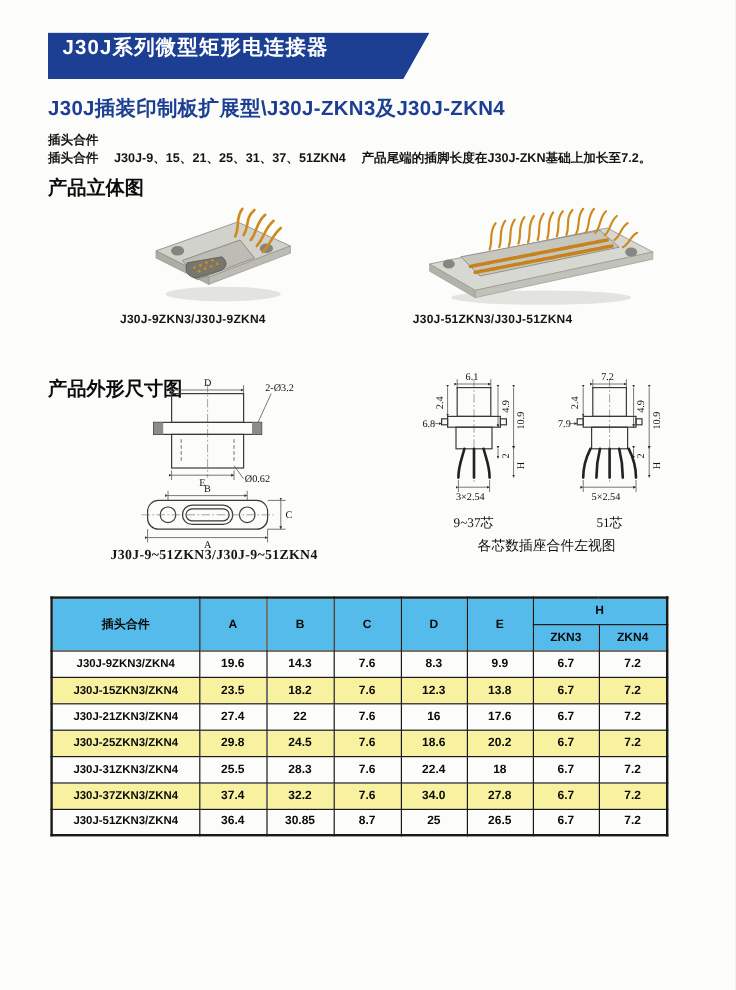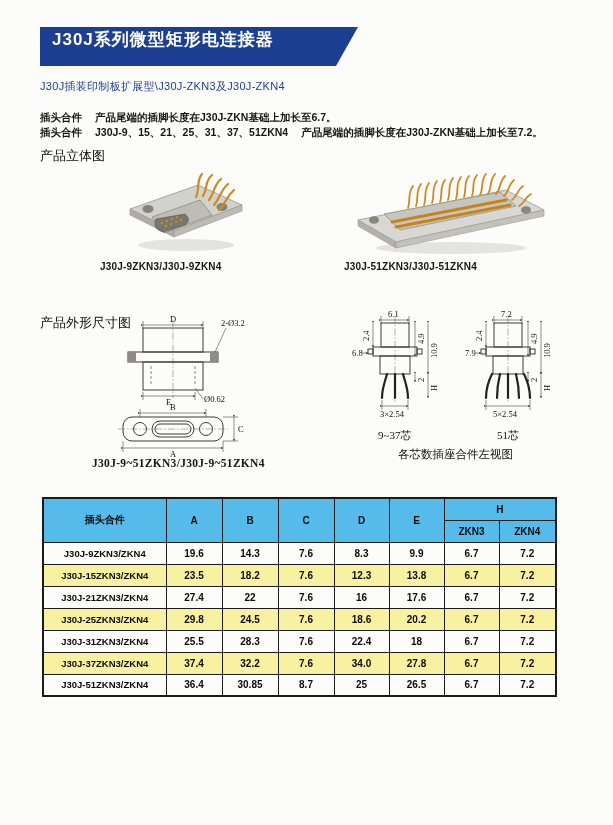--- a/index.html
+++ b/index.html
@@ -13,26 +13,26 @@
   html,body{background:#e9e9e6;}
   body{font-family:"Liberation Sans",sans-serif;color:var(--ink);}
   .page{position:relative;width:613px;height:825px;background:#fcfcfa;margin:0 auto;overflow:hidden;}
 
   .banner{position:absolute;left:40px;top:27px;width:318px;height:39px;
     background:var(--banner-bg);color:#fff;font-size:17px;font-weight:bold;
     line-height:25px;padding-left:12px;letter-spacing:1px;
     clip-path:polygon(0 0,100% 0,calc(100% - 22px) 100%,0 100%);}
 
   .section-title{position:absolute;left:40px;top:79px;color:var(--accent);
-    font-size:11px;font-weight:normal;letter-spacing:.3px;}
+    font-size:17px;font-weight:bold;letter-spacing:.3px;}
 
   .intro{position:absolute;left:40px;top:110px;font-size:10.5px;font-weight:bold;}
   .intro-line{display:flex;gap:13px;line-height:15px;white-space:nowrap;}
 
-  .h-block{position:absolute;font-size:13px;font-weight:normal;color:#0c0c0c;}
+  .h-block{position:absolute;font-size:16px;font-weight:bold;color:#0c0c0c;}
   .h-stereo{left:40px;top:147px;}
   .h-outline{left:40px;top:294px;margin-top:20px;}
 
   .photo{position:absolute;}
   .photo-9{left:100px;top:167px;}
   .photo-51{left:346px;top:164px;}
   .photo-caption{position:absolute;top:261px;font-size:10px;font-weight:bold;letter-spacing:.2px;}
   .cap-9{left:100px;}
   .cap-51{left:344px;}
 
@@ -66,21 +66,20 @@
 
   <div class="banner">
     <span>J30J系列微型矩形电连接器</span>
   </div>
 
   <div class="section-title">J30J插装印制板扩展型\J30J-ZKN3及J30J-ZKN4</div>
 
   <div class="intro">
     <div class="intro-line">
       <span>插头合件</span>
-      <span>产品尾端的插脚长度在J30J-ZKN基础上加长至6.7。</span>
     </div>
     <div class="intro-line">
       <span>插头合件</span>
       <span>J30J-9、15、21、25、31、37、51ZKN4</span>
       <span>产品尾端的插脚长度在J30J-ZKN基础上加长至7.2。</span>
     </div>
   </div>
 
   <div class="h-block h-stereo">产品立体图</div>
 

